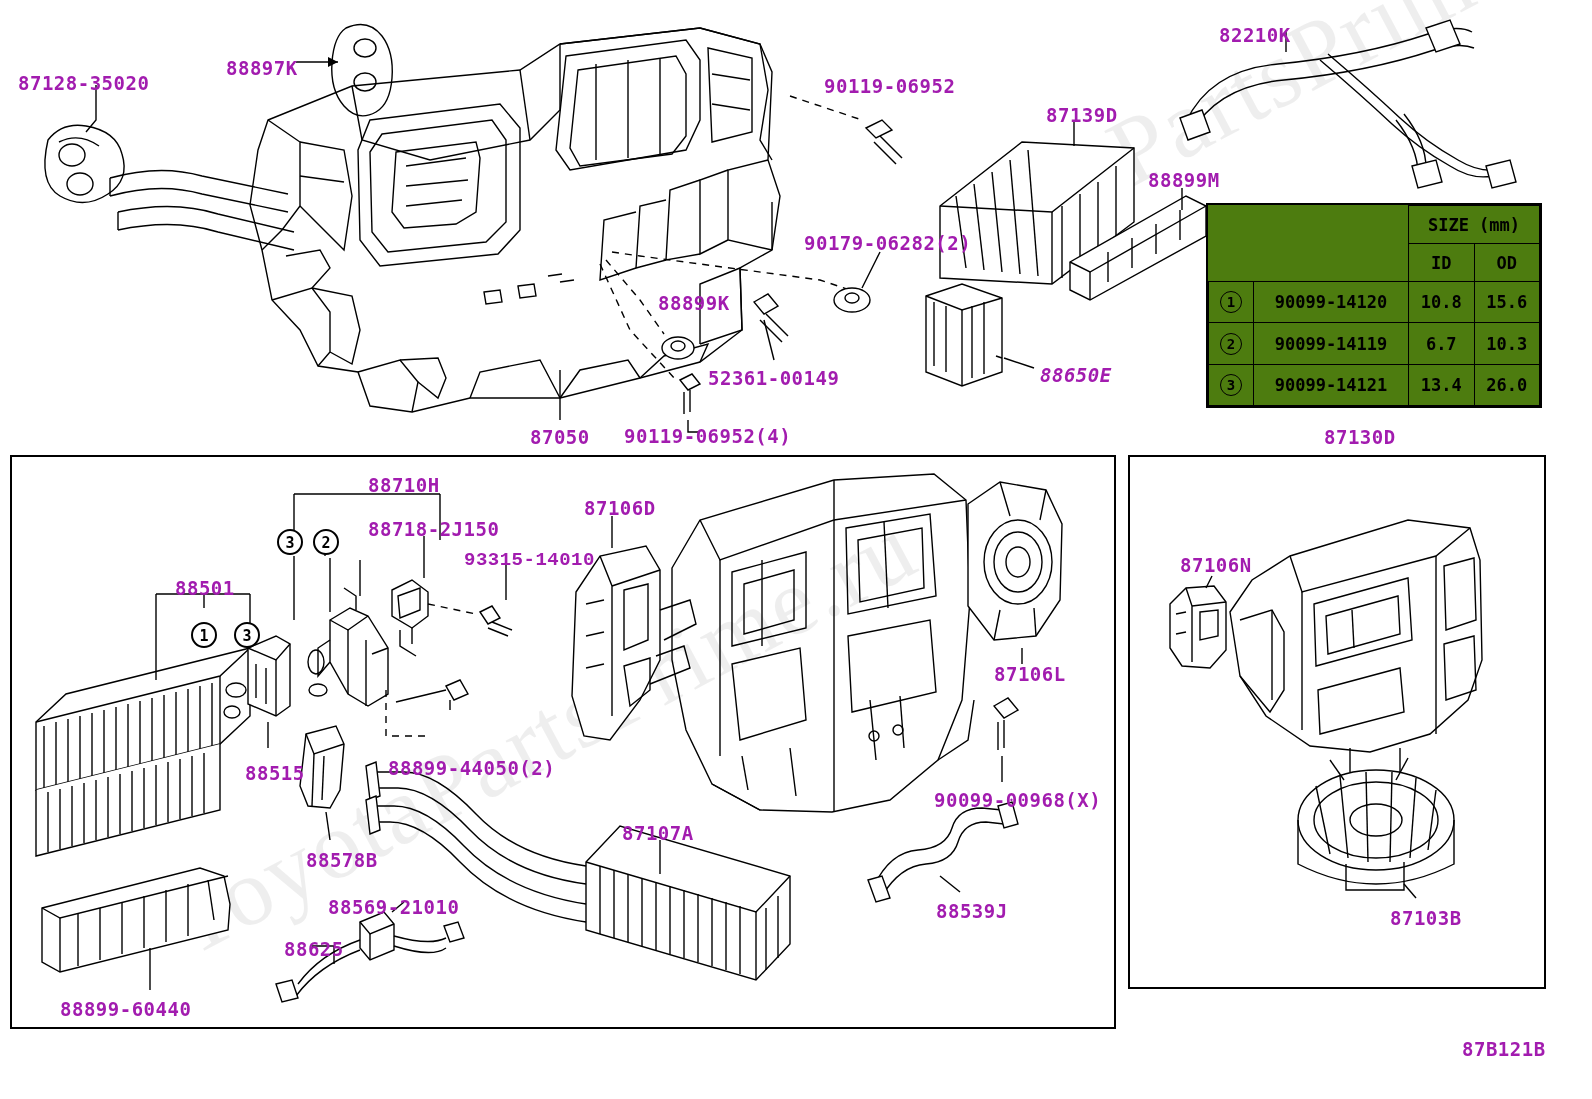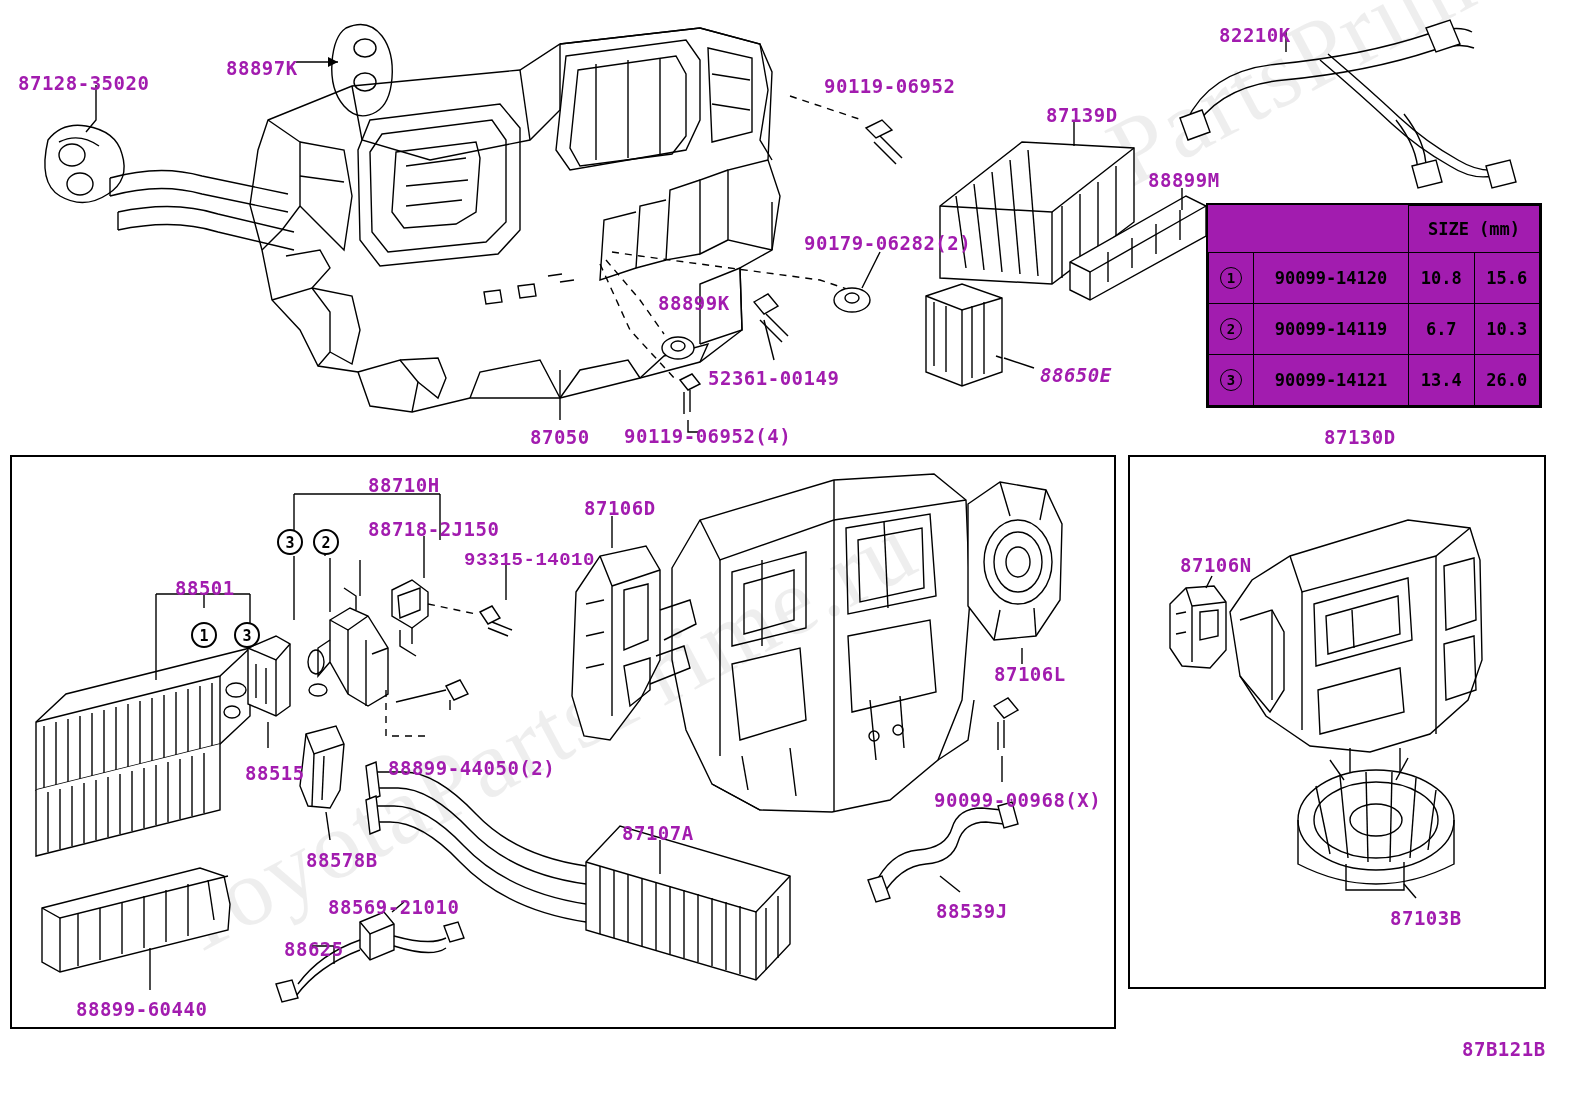--- a/index.html
+++ b/index.html
@@ -46,21 +46,21 @@
   }
   
   #size-table {
     position: absolute;
     left: 1206px;
     top: 203px;
     width: 336px;
     height: 205px;
     border: 2px solid #000;
     box-sizing: border-box;
-    background: #a21caf;
+    background: #4d7c0f;
   }
   #size-table table {
     border-collapse: collapse;
     width: 100%;
     height: 100%;
     font-family: "DejaVu Sans Mono", monospace;
     font-size: 17px;
   }
   #size-table td, #size-table th {
     border: 1px solid #000;
@@ -557,20 +557,25 @@
   <div class="box" style="left:1128px; top:455px; width:418px; height:534px;"></div>
 
   <div id="size-table">
     <table>
       <tbody>
           <tr>
         <td colspan="2" style="border:none; border-right:1px solid #000;"></td>
         <td colspan="2">SIZE (mm)</td>
       </tr>
       <tr>
+        <td colspan="2" style="border:none; border-right:1px solid #000; border-top:none;"></td>
+        <td>ID</td>
+        <td>OD</td>
+      </tr>
+      <tr>
         <td style="width:40px;"><span class="circnum">1</span></td>
         <td style="width:150px;">90099-14120</td>
         <td>10.8</td>
         <td>15.6</td>
       </tr>
       <tr>
         <td><span class="circnum">2</span></td>
         <td>90099-14119</td>
         <td>6.7</td>
         <td>10.3</td>
@@ -608,21 +613,21 @@
   <div class="lbl" style="left:994px; top:663px;">87106L</div>
   <div class="lbl" style="left:245px; top:762px;">88515</div>
   <div class="lbl" style="left:388px; top:757px;">88899-44050(2)</div>
   <div class="lbl" style="left:934px; top:789px;">90099-00968(X)</div>
   <div class="lbl" style="left:306px; top:849px;">88578B</div>
   <div class="lbl" style="left:622px; top:822px;">87107A</div>
   <div class="lbl" style="left:936px; top:900px;">88539J</div>
   <div class="lbl" style="left:328px; top:896px;">88569-21010</div>
   <div class="lbl" style="left:284px; top:938px;">88625</div>
   <div class="lbl" style="left:1390px; top:907px;">87103B</div>
-  <div class="lbl" style="left:76px; top:998px;">88899-60440</div>
+  <div class="lbl" style="left:60px; top:998px;">88899-60440</div>
 
   <div class="circ-free" style="left:277px; top:529px;">3</div>
   <div class="circ-free" style="left:313px; top:529px;">2</div>
   <div class="circ-free" style="left:191px; top:622px;">1</div>
   <div class="circ-free" style="left:234px; top:622px;">3</div>
 
   <div class="lbl" style="left:1462px; top:1038px;">87B121B</div>
 
 </div>
 

